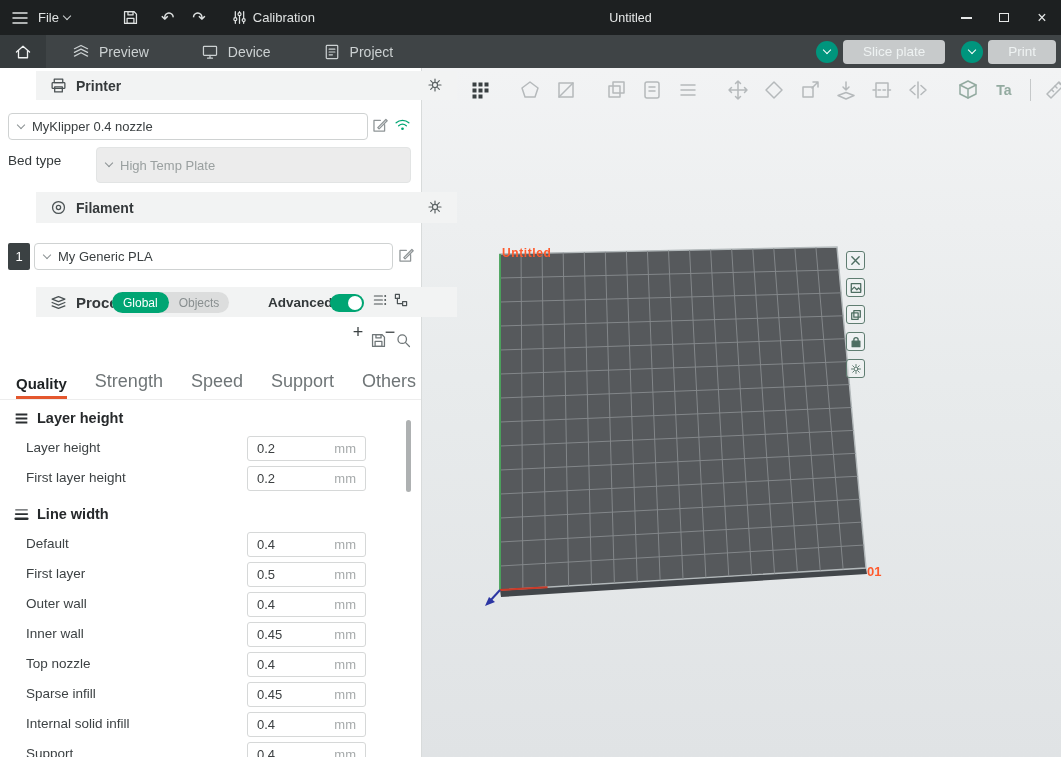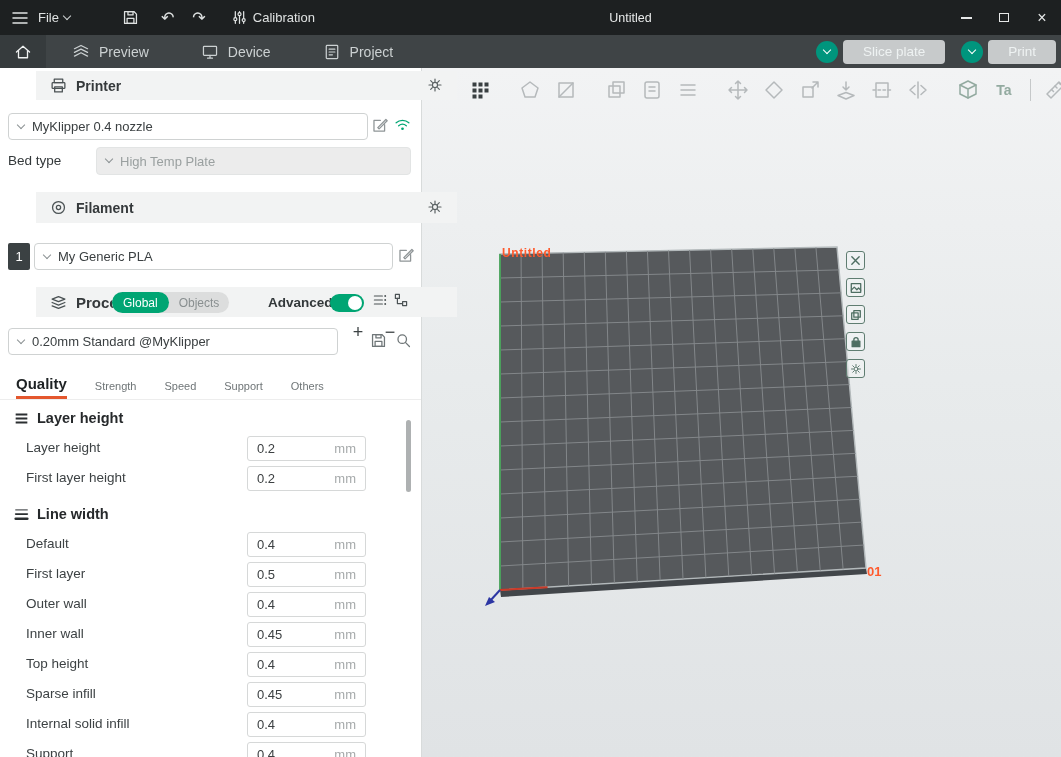--- a/index.html
+++ b/index.html
@@ -49,21 +49,21 @@
   .gsel { position:absolute; background:#ececec; border:1px solid #e2e4e4; border-radius:4px; display:flex; align-items:center; font-size:13px; color:#9aa0a0; padding-left:9px; gap:8px; }
   .lbl { position:absolute; font-size:13.5px; color:#33383a; }
   .pm { position:absolute; width:24px; height:24px; display:flex; align-items:center; justify-content:center; font-size:18px; color:#3c4244; }
   .fil-badge { position:absolute; left:8px; top:175px; width:22px; height:27px; background:#3b4143; color:#fff; font-size:13px; display:flex; align-items:center; justify-content:center; border-radius:2px; }
   .seg { position:absolute; left:112px; top:224px; height:21px; background:#dcdddd; border-radius:11px; display:flex; align-items:center; font-size:12px; }
   .seg .on { background:#00a573; color:#fff; height:21px; border-radius:11px; display:flex; align-items:center; padding:0 11px; }
   .seg .off { color:#898f90; padding:0 10px; }
   .toggle { position:absolute; left:330px; top:226px; width:34px; height:18px; border-radius:9px; background:#00a573; }
   .toggle::after { content:''; position:absolute; right:2px; top:2px; width:14px; height:14px; border-radius:50%; background:#fff; }
   .ptabs { position:absolute; left:0; top:301px; width:100%; height:31px; display:flex; align-items:flex-end; padding-left:16px; border-bottom:1px solid #ededed; }
-  .ptab { font-size:11px; color:#6f7577; padding-bottom:7px; }
+  .ptab { font-size:18px; color:#6f7577; padding-bottom:7px; }
   .ptab.active { color:#1e2224; font-weight:bold; font-size:15px; border-bottom:3px solid #e4572e; padding-bottom:4px; }
   .ghead { position:absolute; left:14px; display:flex; align-items:center; gap:8px; }
   .ghead .gt { font-weight:bold; font-size:14.5px; color:#26292b; }
   .prow { position:absolute; left:0; width:100%; height:26px; }
   .plabel { position:absolute; left:26px; top:4px; font-size:13.5px; color:#3d4244; }
   .pinput { position:absolute; left:247px; top:0; width:119px; height:25px; border:1px solid #d6d8d8; border-radius:3px; background:#fff; display:flex; align-items:center; }
   .pval { flex:1; padding-left:9px; font-size:13px; color:#3c4042; }
   .punit { padding-right:9px; font-size:13px; color:#a6aaab; }
   .sb-thumb { position:absolute; left:406px; top:352px; width:5px; height:72px; background:#aeb1b2; border-radius:3px; }
 
@@ -199,21 +199,21 @@
   </span>
   <span class="icon-abs" style="left:394px;top:48px;color:#00a573">
     <svg width="17" height="17" viewBox="0 0 20 20">
         <path d="M2.5 8a11 11 0 0 1 15 0"></path>
         <path d="M5.5 11.5a7 7 0 0 1 9 0"></path>
         <circle cx="10" cy="15" r="1.6" fill="#00a573" stroke="none"></circle>
       </svg>
   </span>
 
   <span class="lbl" style="left:8px;top:85px">Bed type</span>
-  <div class="gsel" style="left:96px;top:79px;width:315px;height:28px">
+  <div class="gsel" style="left:96px;top:79px;width:315px;height:36px">
     <i class="chev"></i>
     <span>High Temp Plate</span>
   </div>
 
   <div class="sec" style="top:124px;height:31px">
     <span class="sicon">
       <svg width="17" height="17" viewBox="0 0 20 20">
           <circle cx="10" cy="10" r="7"></circle>
           <circle cx="10" cy="10" r="2.5"></circle>
         </svg>
@@ -263,24 +263,20 @@
         <circle cx="16.5" cy="15" r="1.2" fill="#4b5254" stroke="none"></circle>
       </svg>
   </span>
   <span class="icon-abs" style="left:393px;top:224px;color:#4b5254">
     <svg width="16" height="16" viewBox="0 0 20 20">
         <rect x="3" y="3" width="5" height="5"></rect>
         <rect x="12" y="12" width="5" height="5"></rect>
         <path d="M5.5 8v6.5H12"></path>
       </svg>
   </span>
-  <div class="combo" style="left:8px;top:260px;width:330px;height:27px">
-    <i class="chev"></i>
-    <span>0.20mm Standard @MyKlipper</span>
-  </div>
   <span class="icon-abs" style="left:370px;top:264px;color:#6f7678">
     <svg width="17" height="17" viewBox="0 0 20 20">
         <path d="M3 3h11l3 3v11H3z"></path>
         <rect x="6" y="11" width="8" height="6"></rect>
         <rect x="7" y="3" width="6" height="4"></rect>
       </svg>
   </span>
   <span class="icon-abs" style="left:395px;top:264px;color:#6f7678">
     <svg width="17" height="17" viewBox="0 0 20 20">
         <circle cx="8.5" cy="8.5" r="5"></circle>
@@ -355,21 +351,21 @@
       </div>
   </div>
   <div class="prow" style="top:554px">
     <span class="plabel">Inner wall</span>
     <div class="pinput">
         <span class="pval">0.45</span>
         <span class="punit">mm</span>
       </div>
   </div>
   <div class="prow" style="top:584px">
-    <span class="plabel">Top height</span>
+    <span class="plabel">Top nozzle</span>
     <div class="pinput">
         <span class="pval">0.4</span>
         <span class="punit">mm</span>
       </div>
   </div>
   <div class="prow" style="top:614px">
     <span class="plabel">Sparse infill</span>
     <div class="pinput">
         <span class="pval">0.45</span>
         <span class="punit">mm</span>

